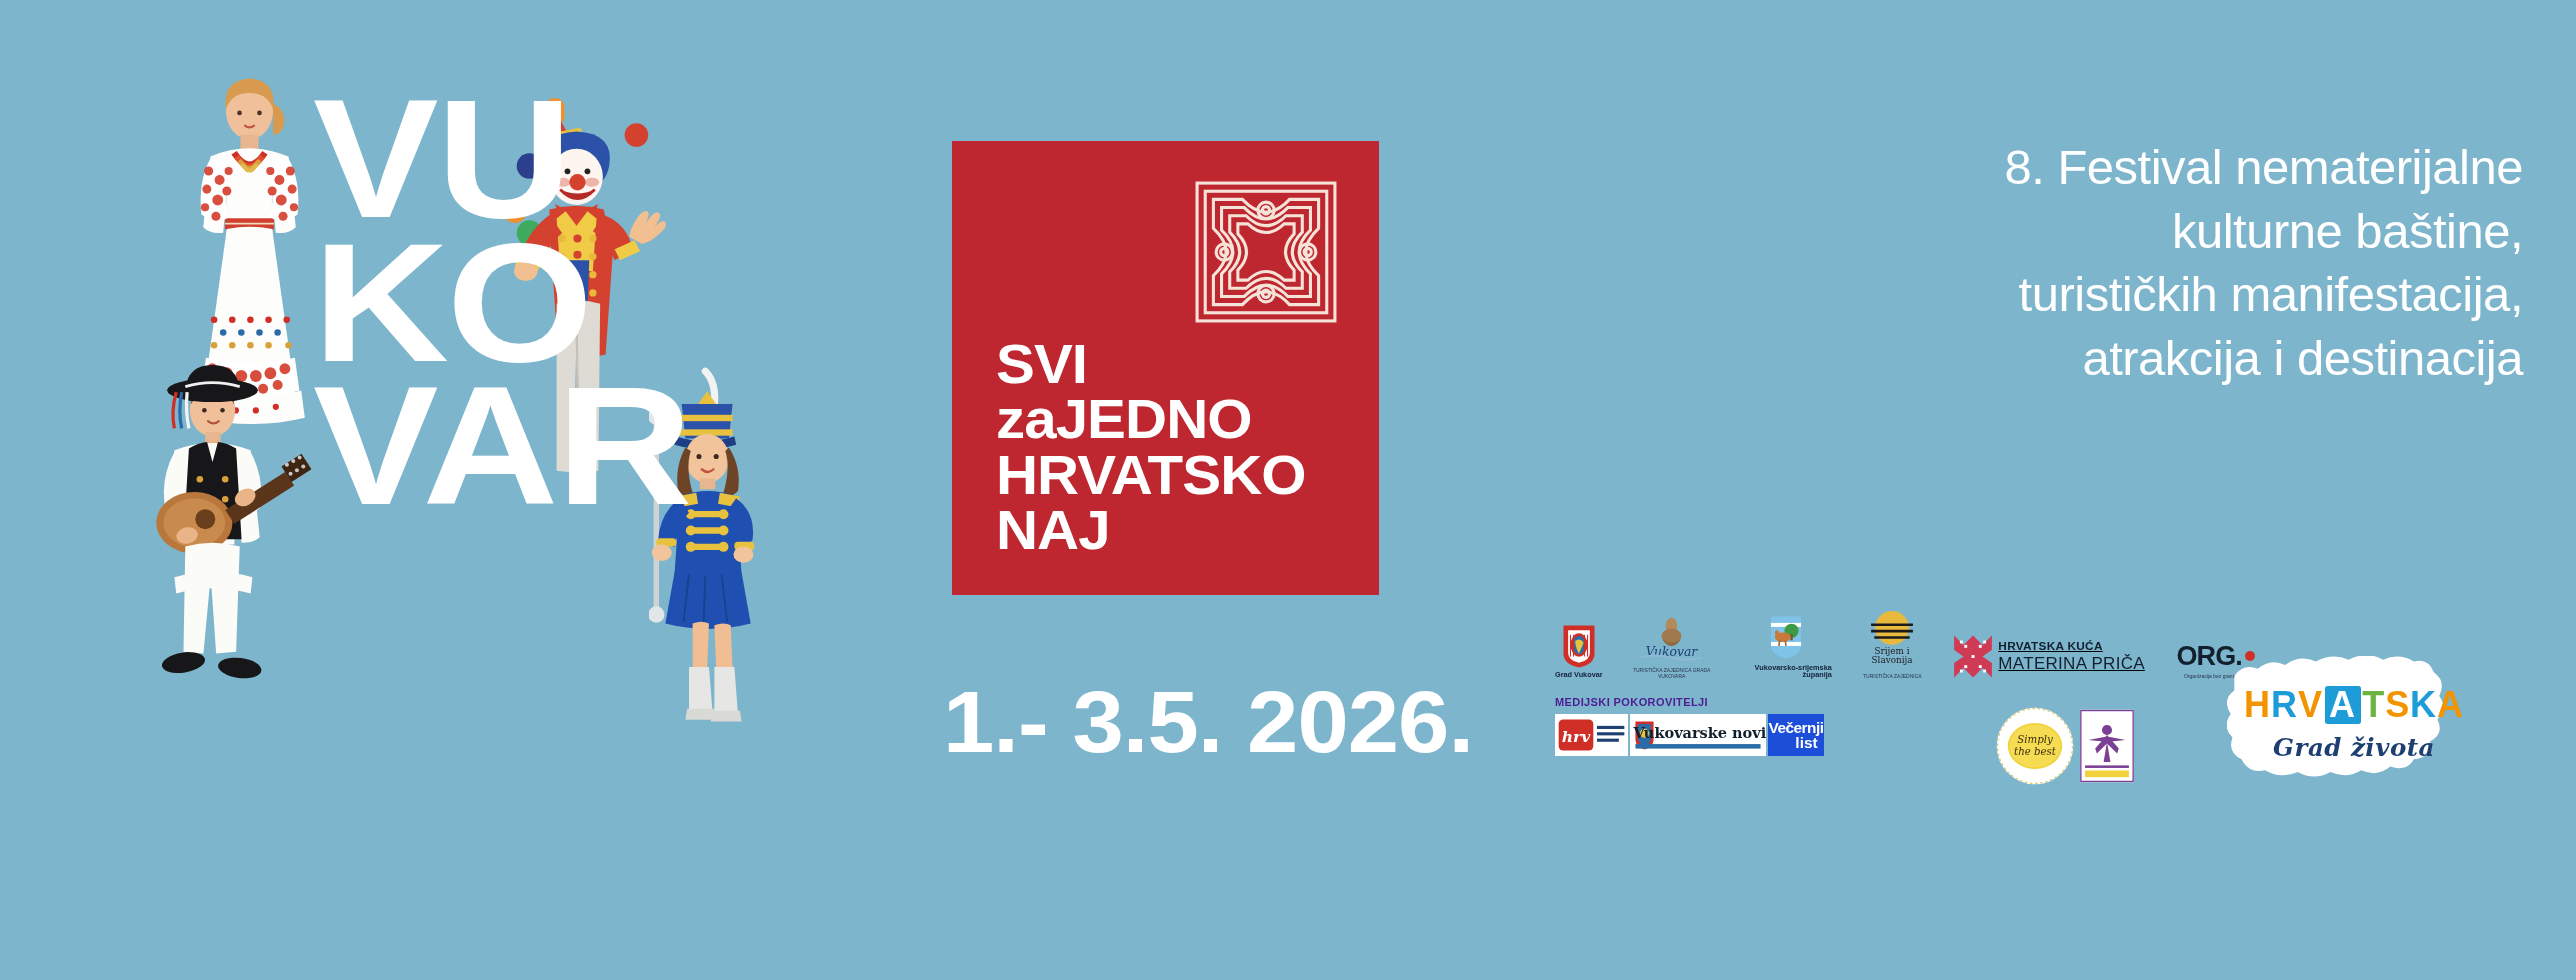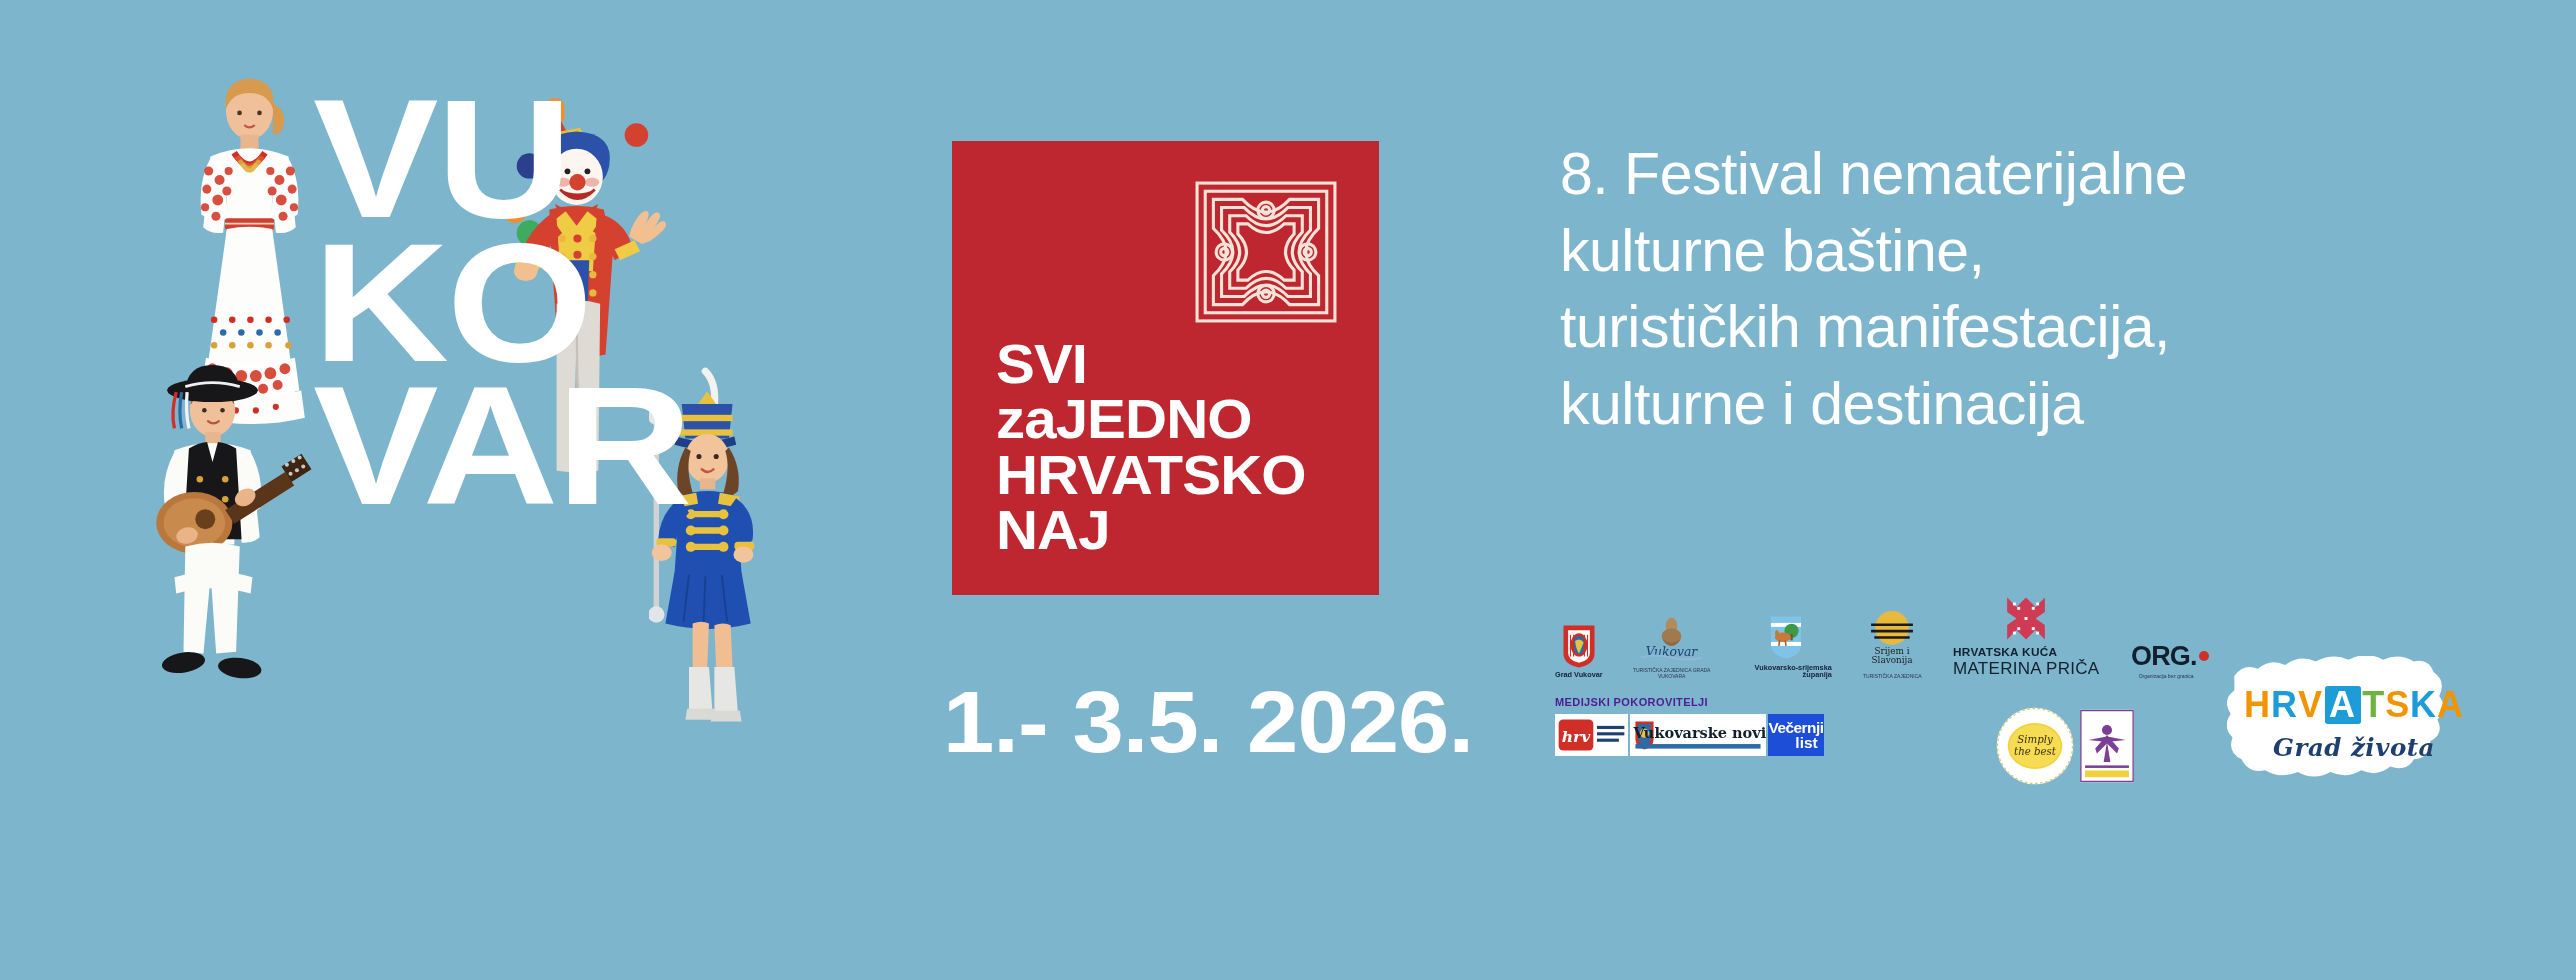--- a/index.html
+++ b/index.html
@@ -95,24 +95,25 @@
     white-space: nowrap;
   }
 
   
   #headline {
     position: absolute;
     left: 1560px;
     top: 136px;
     width: 963px;
     color: #ffffff;
-    font-size: 59px;
+    font-size: 49px;
     line-height: 1.30;
     font-weight: 400;
     letter-spacing: -0.5px;
+    text-align: right;
   }
   #headline .ln { display: block; white-space: nowrap; }
 
   
   #sponsor-area {
     position: absolute;
     left: 1555px;
     top: 572px;
     width: 981px;
     height: 236px;
@@ -533,21 +534,21 @@
       <span class="ln">NAJ</span>
     </div>
   </div>
 
   <div id="date-line">1.- 3.5. 2026.</div>
 
   <div id="headline">
     <span class="ln">8. Festival nematerijalne</span>
     <span class="ln">kulturne baštine,</span>
     <span class="ln">turističkih manifestacija,</span>
-    <span class="ln">kulturne i destinacija</span>
+    <span class="ln">atrakcija i destinacija</span>
   </div>
 
   <div id="sponsor-area">
 
     <div id="sponsor-row-top">
 
       <div class="logo-cell">
         <svg viewBox="0 0 46 58" width="36" height="45">
           <path d="M3 2 L43 2 L43 38 Q43 52 23 56 Q3 52 3 38 Z" fill="#cf2f26"></path>
           <path d="M9 8 L37 8 L37 37 Q37 47 23 50 Q9 47 9 37 Z" fill="#ffffff"></path>
@@ -596,21 +597,21 @@
             <path d="M20 20 L72 20"></path>
               <path d="M20 28 L72 28"></path>
               <path d="M24 36 L68 36"></path>
           </g>
           <text x="46" y="56" font-family="DejaVu Serif, serif" font-size="11" fill="#1d1d1d" text-anchor="middle">Srijem i</text>
           <text x="46" y="68" font-family="DejaVu Serif, serif" font-size="11" fill="#1d1d1d" text-anchor="middle">Slavonija</text>
         </svg>
         <div class="logo-sub">TURISTIČKA ZAJEDNICA</div>
       </div>
 
-      <div class="logo-cell" style="flex-direction:column; align-items:center; gap:5.4px;">
+      <div class="logo-cell" style="flex-direction:row; align-items:center; gap:5.4px;text-decoration:underline;">
         <svg viewBox="0 0 54 62" width="40" height="45">
           <g fill="#cf3b55">
             <path d="M27 2 L40 15 L53 2 L53 22 L40 31 L53 40 L53 60 L40 47 L27 60 L14 47 L1 60 L1 40 L14 31 L1 22 L1 2 L14 15 Z"></path>
           </g>
           <g fill="#ffffff">
             <rect x="9" y="9" width="4" height="4"></rect>
               <rect x="15" y="15" width="4" height="4"></rect>
             <rect x="41" y="9" width="4" height="4"></rect>
               <rect x="35" y="15" width="4" height="4"></rect>
             <rect x="9" y="49" width="4" height="4"></rect>

